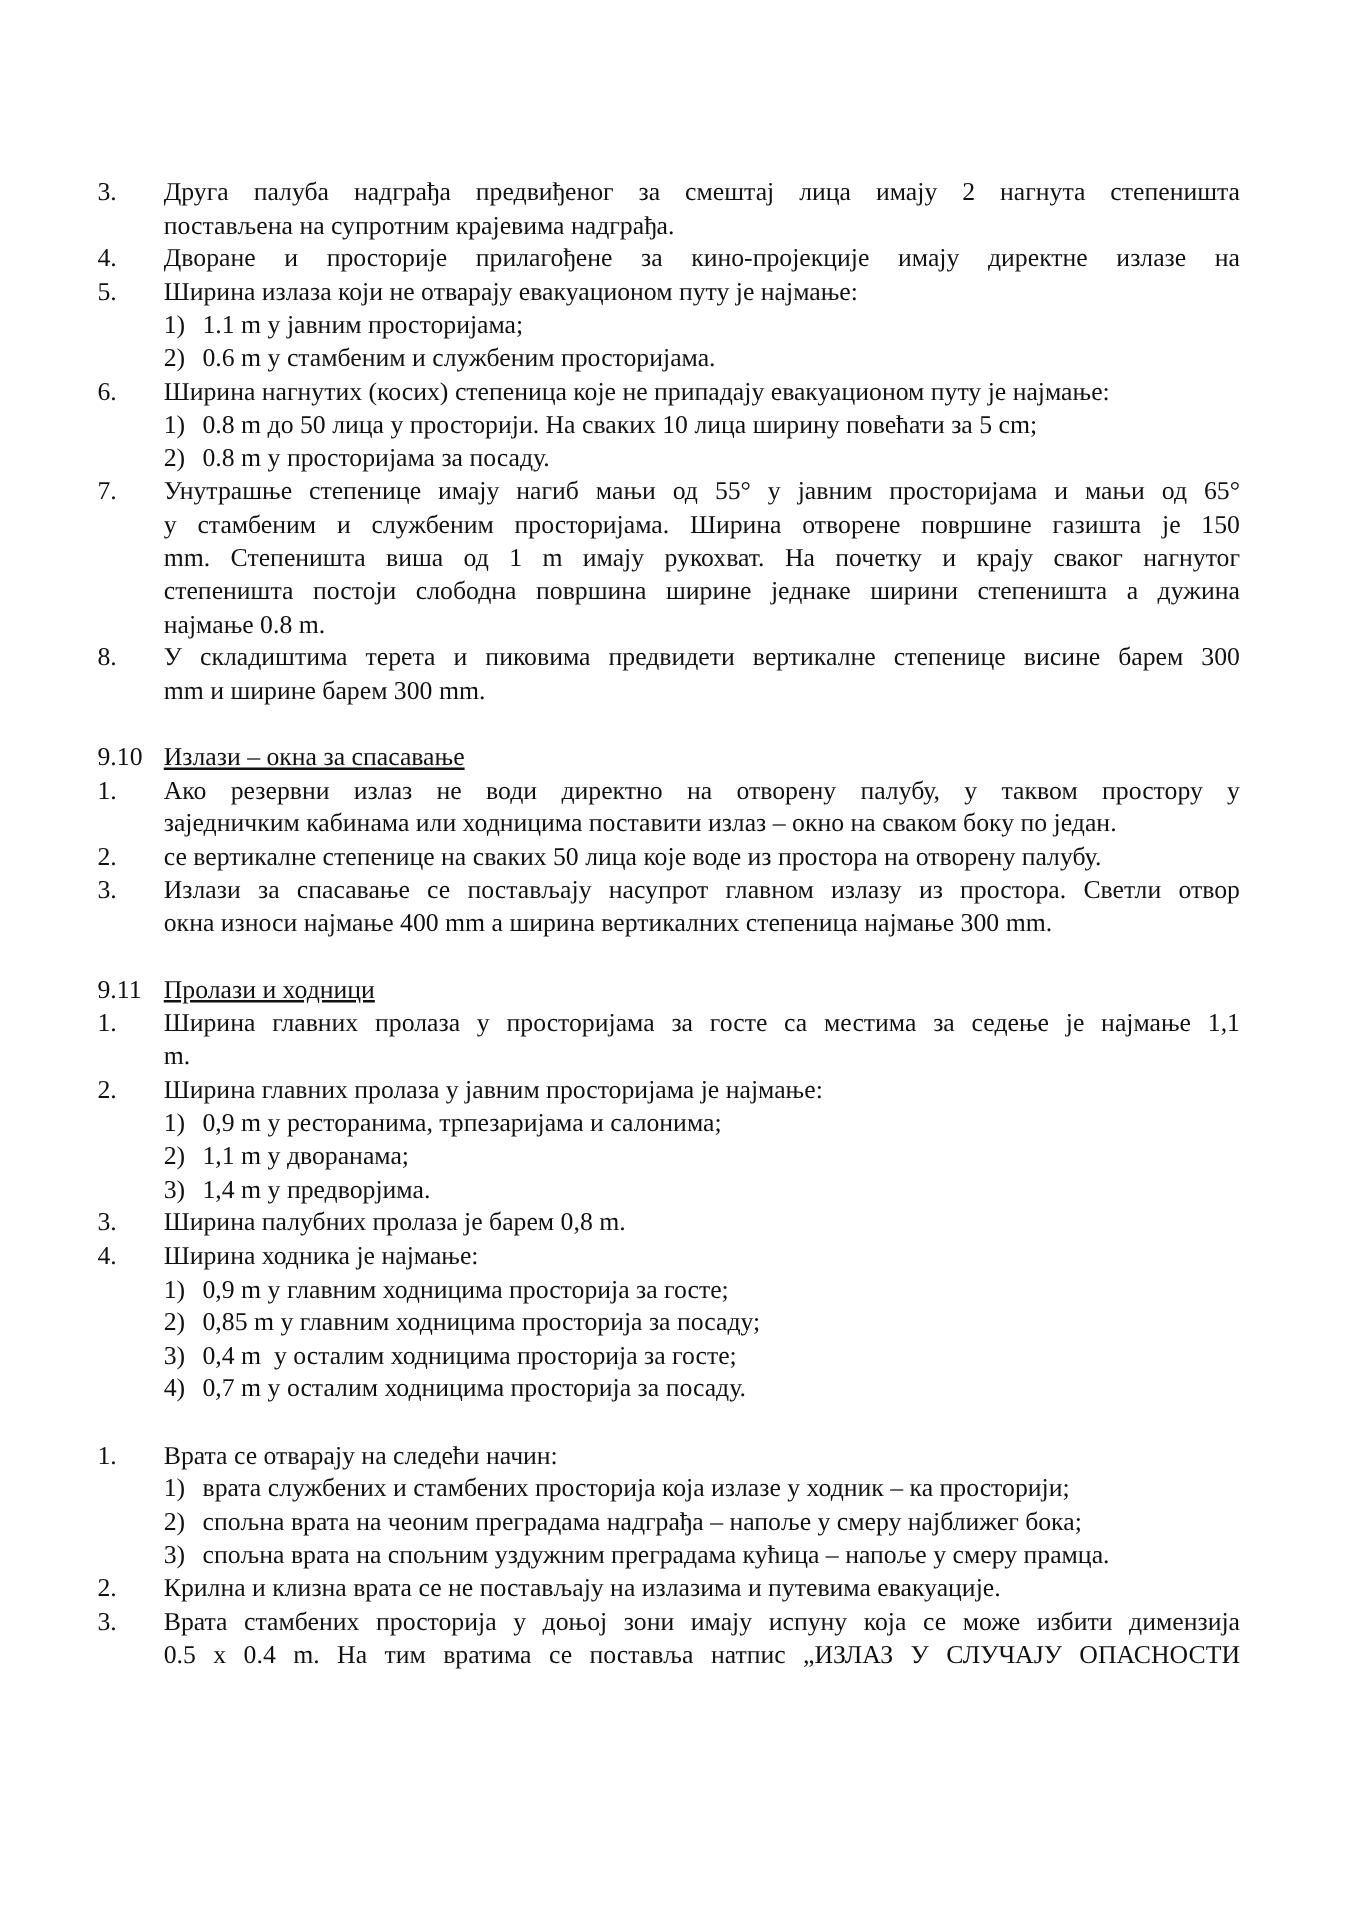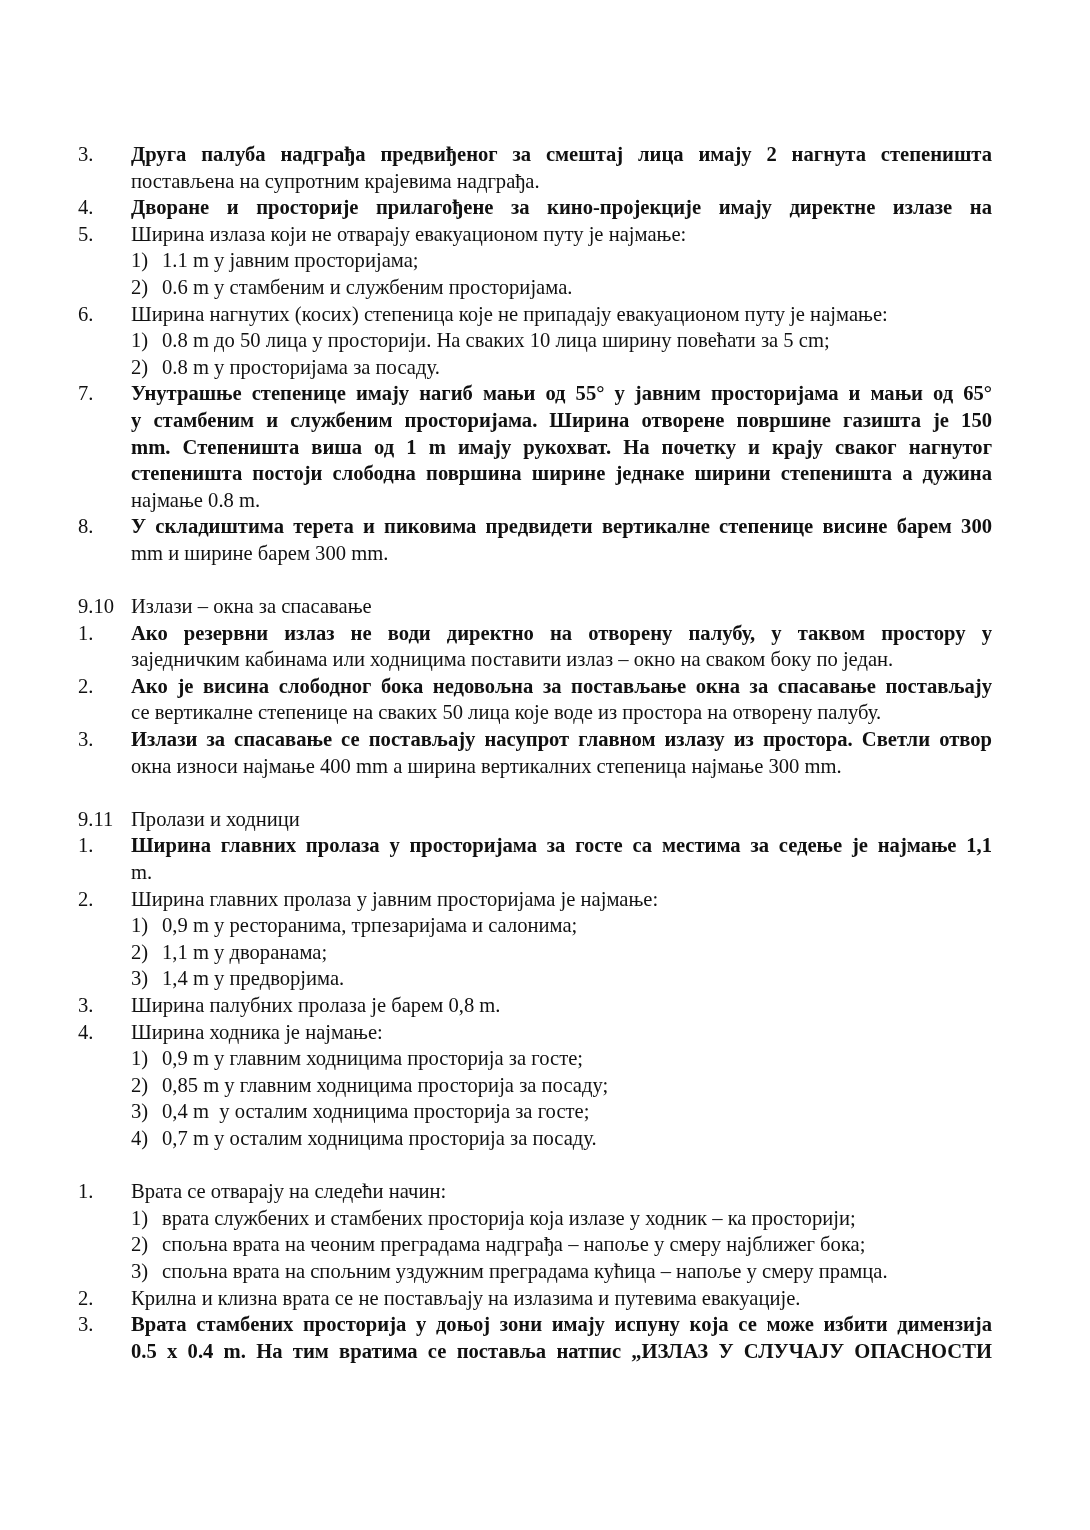--- a/index.html
+++ b/index.html
@@ -32,27 +32,28 @@
   }
   .sub .snum {
     position: absolute;
     left: 53px;
     top: 0;
   }
   .gap { height: 26.6px; }
   .heading {
     position: relative;
     padding-left: 53px;
+    text-decoration: underline;
   }
   .heading .hnum {
     position: absolute;
     left: 0;
     top: 0;
   }
-  .just-full { text-align-last: justify; font-weight: bold; }
+  .just-full { text-align-last: justify; }
 </style>
 </head>
 <body>
 
 <div class="page">
 
   <div class="item">
     <span class="num">3.</span>
     <div class="just-full">Друга палуба надграђа предвиђеног за смештај лица имају 2 нагнута степеништа</div>
     <div>постављена на супротним крајевима надграђа.</div>
@@ -105,21 +106,20 @@
     <span class="hnum">9.10</span>
     <span>Излази – окна за спасавање</span>
   </div>
   <div class="item">
     <span class="num">1.</span>
     <div class="just-full">Ако резервни излаз не води директно на отворену палубу, у таквом простору у</div>
     <div>заједничким кабинама или ходницима поставити излаз – окно на сваком боку по један.</div>
   </div>
   <div class="item">
     <span class="num">2.</span>
-    <div class="just-full">Ако је висина слободног бока недовољна за постављање окна за спасавање постављају</div>
     <div>се вертикалне степенице на сваких 50 лица које воде из простора на отворену палубу.</div>
   </div>
   <div class="item">
     <span class="num">3.</span>
     <div class="just-full">Излази за спасавање се постављају насупрот главном излазу из простора. Светли отвор</div>
     <div>окна износи најмање 400 mm а ширина вертикалних степеница најмање 300 mm.</div>
   </div>
 
   <div class="gap"></div>
 

